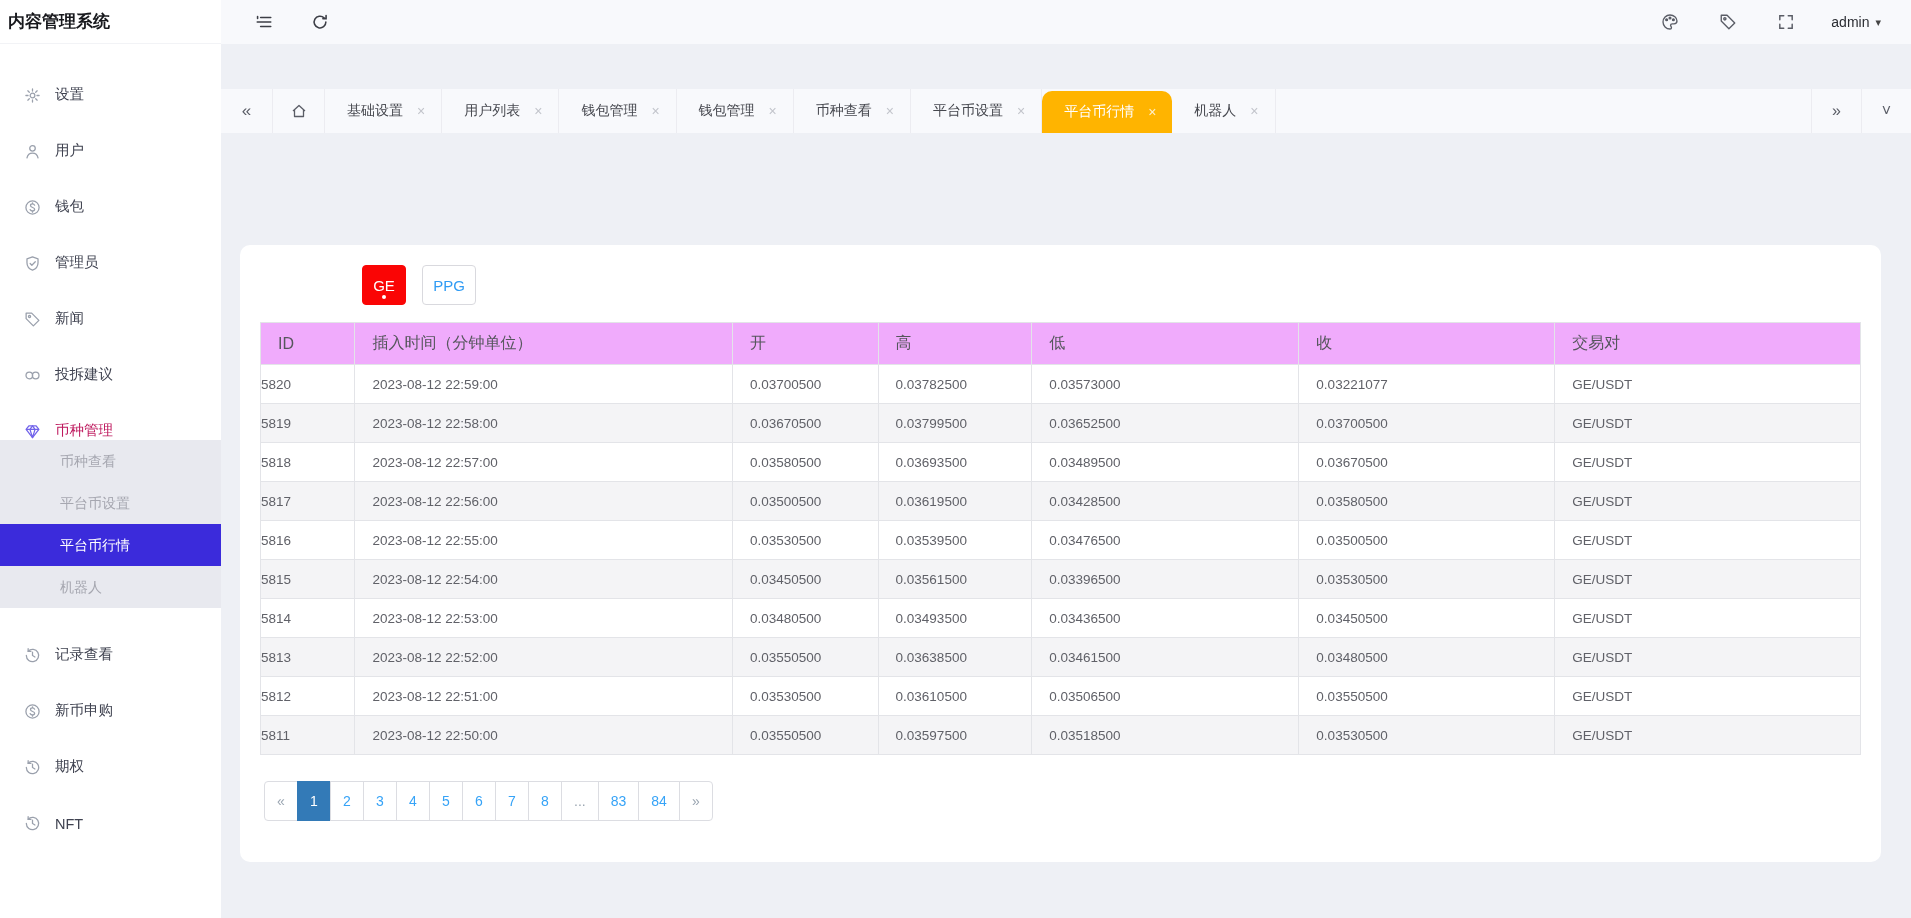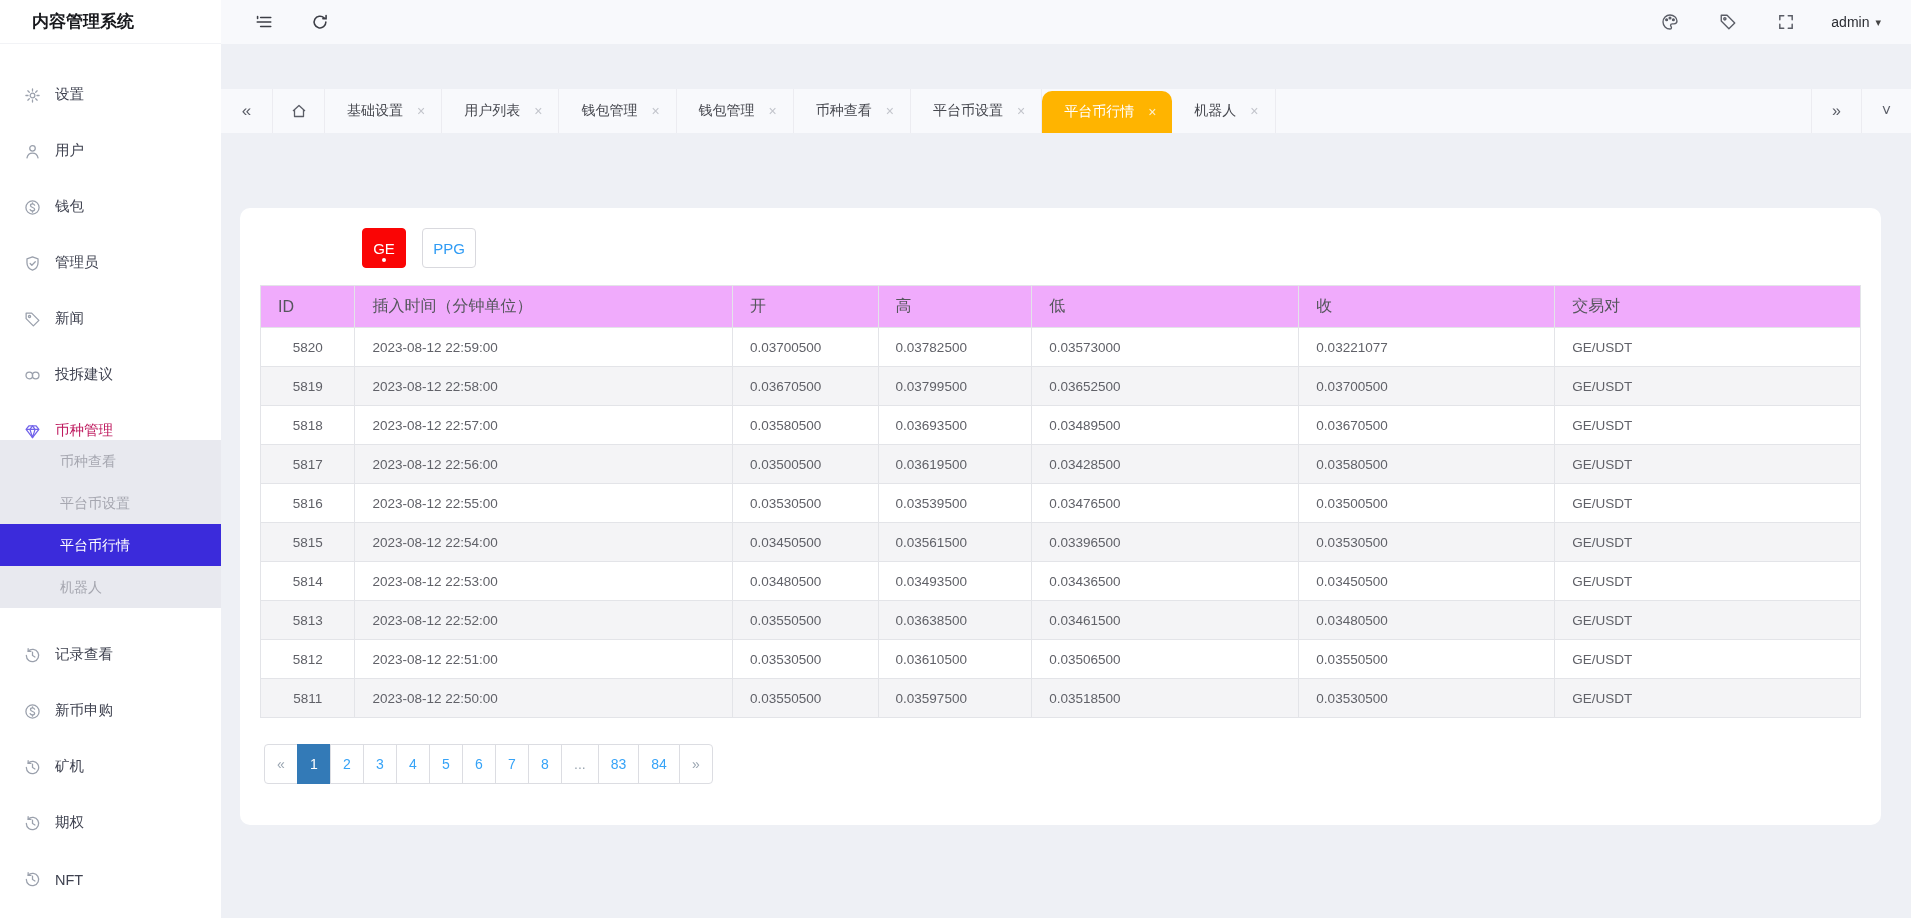--- a/index.html
+++ b/index.html
@@ -2,21 +2,21 @@
 <html><head>
 <meta charset="utf-8">
 <style>
   * { margin:0; padding:0; box-sizing:border-box; }
   html,body { width:1911px; height:918px; overflow:hidden;
     font-family:"Liberation Sans","DejaVu Sans",sans-serif; background:#eef0f5; }
   .app { display:flex; width:100%; height:100%; }
 
   
   .sidebar { width:221px; height:100%; background:#fff; flex:0 0 221px; z-index:5; }
-  .app-title { height:44px; line-height:44px; padding-left:32px; font-size:17px;
+  .app-title { height:44px; line-height:44px; padding-left:8px; font-size:17px;
     font-weight:bold; color:#17181c; border-bottom:1px solid #f2f3f6; background:#fff; }
   .menu { padding-top:4px; }
   .menu-item { height:56px; display:flex; align-items:flex-end; padding-left:24px;
     color:#3f4250; font-size:14.5px; cursor:pointer; }
   .menu-item .mi-icon { width:17px; height:17px; margin-right:14px; color:#9aa0ac; display:inline-flex; }
   .menu-item .mi-icon svg { width:17px; height:17px; }
   .menu-item.active { color:#be185d; }
   .menu-item.active .mi-icon { color:#7163ea; }
   .submenu { background:#e8e9ef; }
   .submenu-item { height:42px; line-height:42px; padding-left:60px; font-size:14px;
@@ -45,37 +45,37 @@
     color:#46484f; border-right:1px solid #ececf1; cursor:pointer; white-space:nowrap; }
   .tab .x { margin-left:14px; color:#c2c4cb; font-size:14px; cursor:pointer; }
   .tab.active { background:#ffb400; color:#fff; border-radius:10px 10px 0 0; border-right:none; margin-top:2px; }
   .tab.active .x { color:rgba(255,255,255,.8); }
   .tab-right { margin-left:auto; display:flex; align-items:stretch; }
   .tab-right span { display:flex; align-items:center; justify-content:center; width:50px;
     border-left:1px solid #ececf1; color:#5a5d66; font-size:16px; cursor:pointer; }
 
   
   .content { flex:1; background:#eef0f5; padding:30px 30px 0 19px; overflow:hidden; }
-  .card { background:#fff; border-radius:10px; padding:20px 20px 40px 20px; min-height:617px; }
+  .card { background:#fff; border-radius:10px; padding:20px 20px 40px 20px; min-height:617px;margin-top:37px; }
   .coin-switch { margin:0 0 17px 102px; display:flex; }
   .coin-btn { height:40px; border-radius:4px; font-size:15px; cursor:pointer; position:relative; }
   .coin-btn.ge { width:44px; background:#fa0505; color:#fff; border:1px solid #fa0505; }
   .coin-btn.ge::after { content:""; position:absolute; left:50%; bottom:5px; width:4px; height:4px;
     margin-left:-2px; border-radius:50%; background:#fff; }
   .coin-btn.ppg { width:54px; background:#fff; color:#2f9bf4; border:1px solid #d9d9de; margin-left:16px; }
 
   table.quotes { width:100%; border-collapse:collapse; table-layout:fixed; }
   .quotes th, .quotes td { border:1px solid #e3e4e8; font-weight:normal; text-align:left;
     padding:0 0 0 17px; overflow:hidden; white-space:nowrap; }
   .quotes th { height:42px; background:#f0abfc; color:#55565c; font-size:16px; }
   .quotes td { height:39px; color:#606168; font-size:13.5px; }
   .quotes tr.stripe td { background:#f4f4f6; }
   .col-id{width:5.9%;} .col-time{width:23.6%;} .col-open{width:9.1%;} .col-high{width:9.6%;}
   .col-low{width:16.7%;} .col-close{width:16.0%;} .col-pair{width:19.1%;}
-  .quotes td.id-cell { text-align:center; padding-left:0; }
+  .quotes td.id-cell { text-align:left; padding-left:0; }
 
   
   .pager { margin:26px 0 0 4px; display:inline-flex; list-style:none;
     border-radius:4px; }
   .pager li a { display:flex; align-items:center; justify-content:center; min-width:34px; height:40px;
     padding:0 12px; border:1px solid #dcdde2; margin-left:-1px; font-size:14px; color:#36a3f7;
     background:#fff; cursor:pointer; text-decoration:none; }
   .pager li:first-child a { border-radius:4px 0 0 4px; margin-left:0; }
   .pager li:last-child a { border-radius:0 4px 4px 0; }
   .pager li.nav a { color:#9aa5b1; }
@@ -183,30 +183,20 @@
       <div class="menu-item">
         <span class="mi-icon">
             <svg viewBox="0 0 16 16" fill="none" stroke="currentColor" stroke-width="1.2" stroke-linecap="round">
               <circle cx="8" cy="8" r="6.2"></circle>
               <path d="M10 5.8c-.4-.8-1.1-1.2-2-1.2-1.1 0-1.9.6-1.9 1.5C6.1 8.4 10 7.6 10 9.7c0 1-.9 1.6-2 1.6-1 0-1.8-.5-2.2-1.3M8 3.6v1M8 11.4v1"></path>
             </svg>
           </span>
         <span>新币申购</span>
       </div>
 
-      <div class="menu-item">
-        <span class="mi-icon">
-            <svg viewBox="0 0 16 16" fill="none" stroke="currentColor" stroke-width="1.2" stroke-linecap="round">
-              <path d="M2.2 8a5.8 5.8 0 1 0 1.7-4.1"></path>
-              <path d="M3.9 1.6v2.6h2.6"></path>
-              <path d="M8 4.8V8l2.3 1.4"></path>
-            </svg>
-          </span>
-        <span>矿机</span>
-      </div>
 
       <div class="menu-item">
         <span class="mi-icon">
             <svg viewBox="0 0 16 16" fill="none" stroke="currentColor" stroke-width="1.2" stroke-linecap="round">
               <path d="M2.2 8a5.8 5.8 0 1 0 1.7-4.1"></path>
               <path d="M3.9 1.6v2.6h2.6"></path>
               <path d="M8 4.8V8l2.3 1.4"></path>
             </svg>
           </span>
         <span>期权</span>

